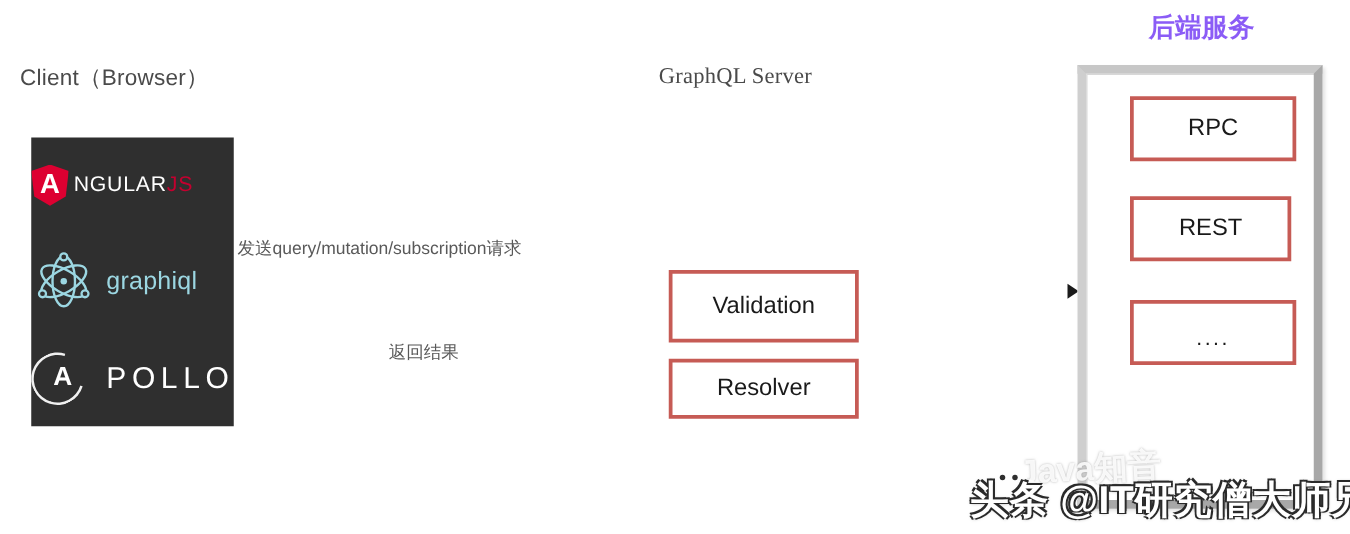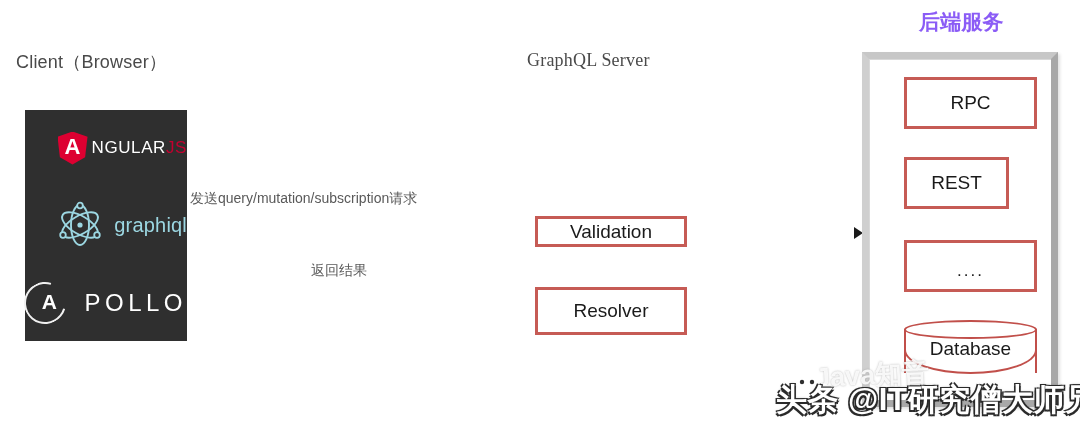--- a/index.html
+++ b/index.html
@@ -41,21 +41,21 @@
     background: #2f2f2f;
     display: flex;
     flex-direction: column;
     align-items: center;
   }
 
   .logo-row {
     width: 100%;
     display: flex;
     align-items: center;
-    justify-content: flex-end;
+    justify-content: flex-start;
   }
   #row-angular { height: 76px; }
   #row-graphiql { height: 78px; }
   #row-apollo { height: 77px; }
 
   
   .angular-wrap { display: flex; align-items: center; gap: 4px; }
   .ng-shield {
     position: relative;
     width: 30px; height: 33px;
@@ -112,40 +112,40 @@
   }
 
   
   .flow-label {
     position: absolute;
     color: #595959;
     font-size: 14px;
     white-space: nowrap;
   }
   #label-request { left: 190px; top: 190px; }
-  #label-response { left: 311px; top: 262px; font-family: Liberation Serif, serif; }
+  #label-response { left: 311px; top: 273px; font-family: Liberation Serif, serif; }
 
   
   .redbox {
     position: absolute;
     background: #ffffff;
     border: 3px solid #c65b55;
     display: flex;
     align-items: center;
     justify-content: center;
     color: #1a1a1a;
     font-size: 19px;
     box-sizing: border-box;
   }
   #box-introspection { left: 535px; top: 145px; width: 152px; height: 48px; }
-  #box-validation    { left: 535px; top: 216px; width: 152px; height: 31px; }
+  #box-validation    { left: 535px; top: 216px; width: 152px; height: 58px; }
   #box-resolver      { left: 535px; top: 287px; width: 152px; height: 48px; }
 
   #box-rpc   { left: 904px; top: 77px;  width: 133px; height: 52px; }
-  #box-rest  { left: 904px; top: 157px; width: 105px; height: 52px; }
+  #box-rest  { left: 904px; top: 157px; width: 129px; height: 52px; }
   #box-dots  { left: 904px; top: 240px; width: 133px; height: 52px; font-size: 17px; letter-spacing: 2px; align-items: flex-end; padding-bottom: 8px; }
 
   
   #arrow-to-backend {
     position: absolute;
     left: 854px;
     top: 227px;
     width: 0; height: 0;
     border-top: 6px solid transparent;
     border-bottom: 6px solid transparent;
@@ -317,26 +317,20 @@
   <div id="arrow-to-backend"></div>
 
   <div id="backend-container"></div>
 
   <div class="redbox" id="box-rpc">RPC</div>
 
   <div class="redbox" id="box-rest">REST</div>
 
   <div class="redbox" id="box-dots">....</div>
 
-  <div id="db-cylinder">
-    <div class="db-body"></div>
-    <div class="db-bottom"></div>
-    <div class="db-top"></div>
-    <div class="db-label">Database</div>
-  </div>
 
   <div id="wm-javazhiyin">Java知音</div>
 
   <svg id="wm-wechat-icon" viewBox="0 0 46 36">
     <ellipse cx="17" cy="14" rx="15" ry="12.5" fill="#ffffff"></ellipse>
     <path d="M6 23 L3 31 L11 27 Z" fill="#ffffff"></path>
     <circle cx="12" cy="11" r="2.2" fill="#2f2f2f"></circle>
     <circle cx="22" cy="11" r="2.2" fill="#2f2f2f"></circle>
     <ellipse cx="31" cy="23" rx="12.5" ry="10.5" fill="#ffffff"></ellipse>
     <path d="M40 31 L43 37 L36 34 Z" fill="#ffffff"></path>

